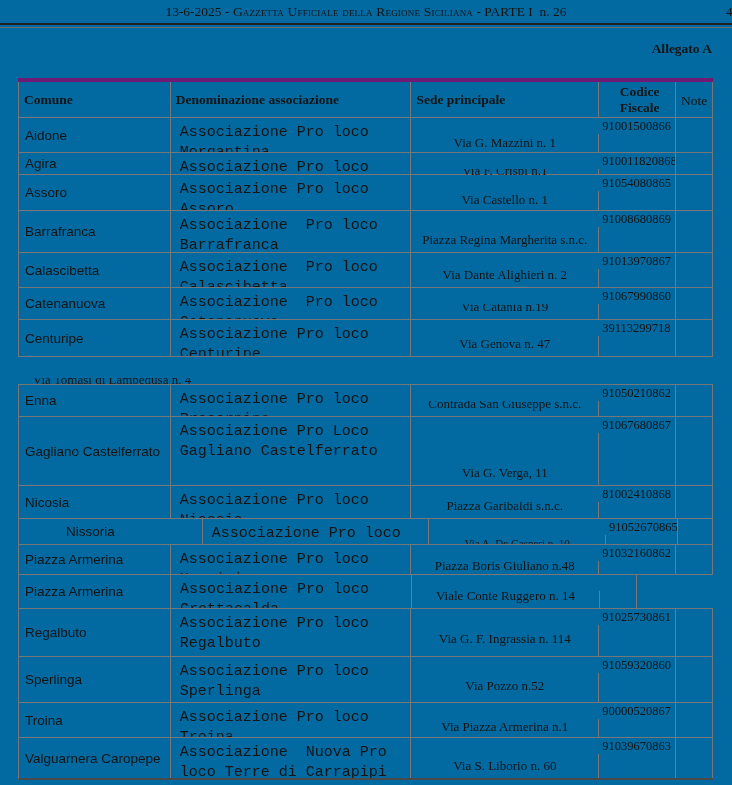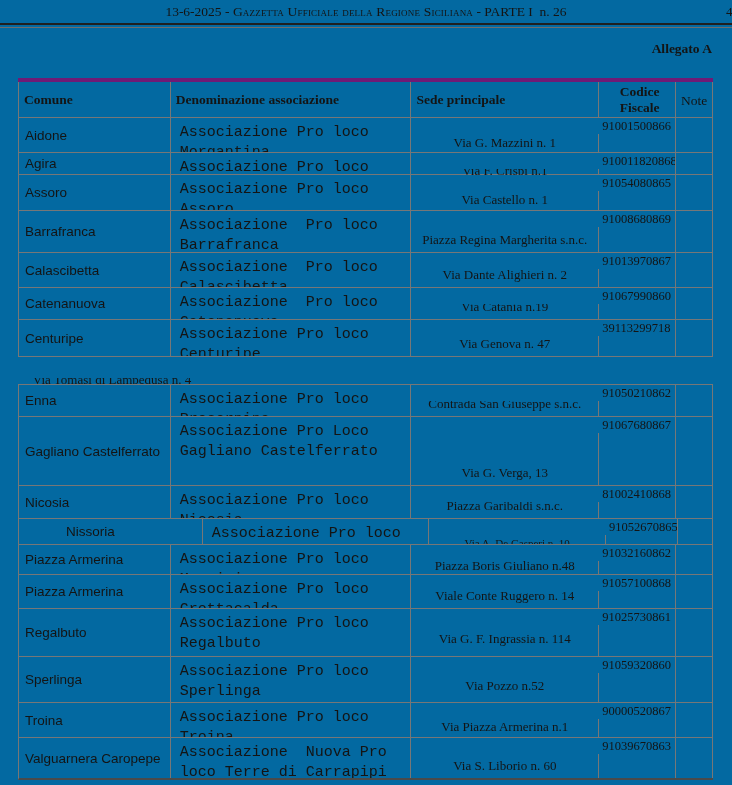--- a/index.html
+++ b/index.html
@@ -195,21 +195,21 @@
             <span>Contrada San Giuseppe s.n.c.</span>
           </div>
     <div class="cell c-codice">91050210862</div>
     <div class="cell c-note"></div>
   </div>
 
   <div class="row" style="height: 69px;">
     <div class="cell c-comune">Gagliano Castelferrato</div>
     <div class="cell c-denom">Associazione Pro Loco Gagliano Castelferrato</div>
     <div class="cell c-sede v-bot">
-            <span>Via G. Verga, 13</span>
+            <span>Via G. Verga, 11</span>
           </div>
     <div class="cell c-codice">91067680867</div>
     <div class="cell c-note"></div>
   </div>
 
   <div class="row" style="height: 33px;">
     <div class="cell c-comune">Nicosia</div>
     <div class="cell c-denom">Associazione Pro loco Nicosia</div>
     <div class="cell c-sede v-bot">
             <span>Piazza Garibaldi s.n.c.</span>
@@ -237,21 +237,20 @@
     <div class="cell c-codice">91032160862</div>
     <div class="cell c-note"></div>
   </div>
 
   <div class="row" style="height: 34px;">
     <div class="cell c-comune">Piazza Armerina</div>
     <div class="cell c-denom">Associazione Pro loco Grottacalda</div>
     <div class="cell c-sede v-bot">
             <span>Viale Conte Ruggero n. 14</span>
           </div>
-    <div class="cell c-codice">91057100868</div>
     <div class="cell c-note"></div>
   </div>
 
   <div class="row" style="height: 48px;">
     <div class="cell c-comune">Regalbuto</div>
     <div class="cell c-denom">Associazione Pro loco Regalbuto</div>
     <div class="cell c-sede v-mid">
             <span>Via G. F. Ingrassia n. 114</span>
           </div>
     <div class="cell c-codice">91025730861</div>

